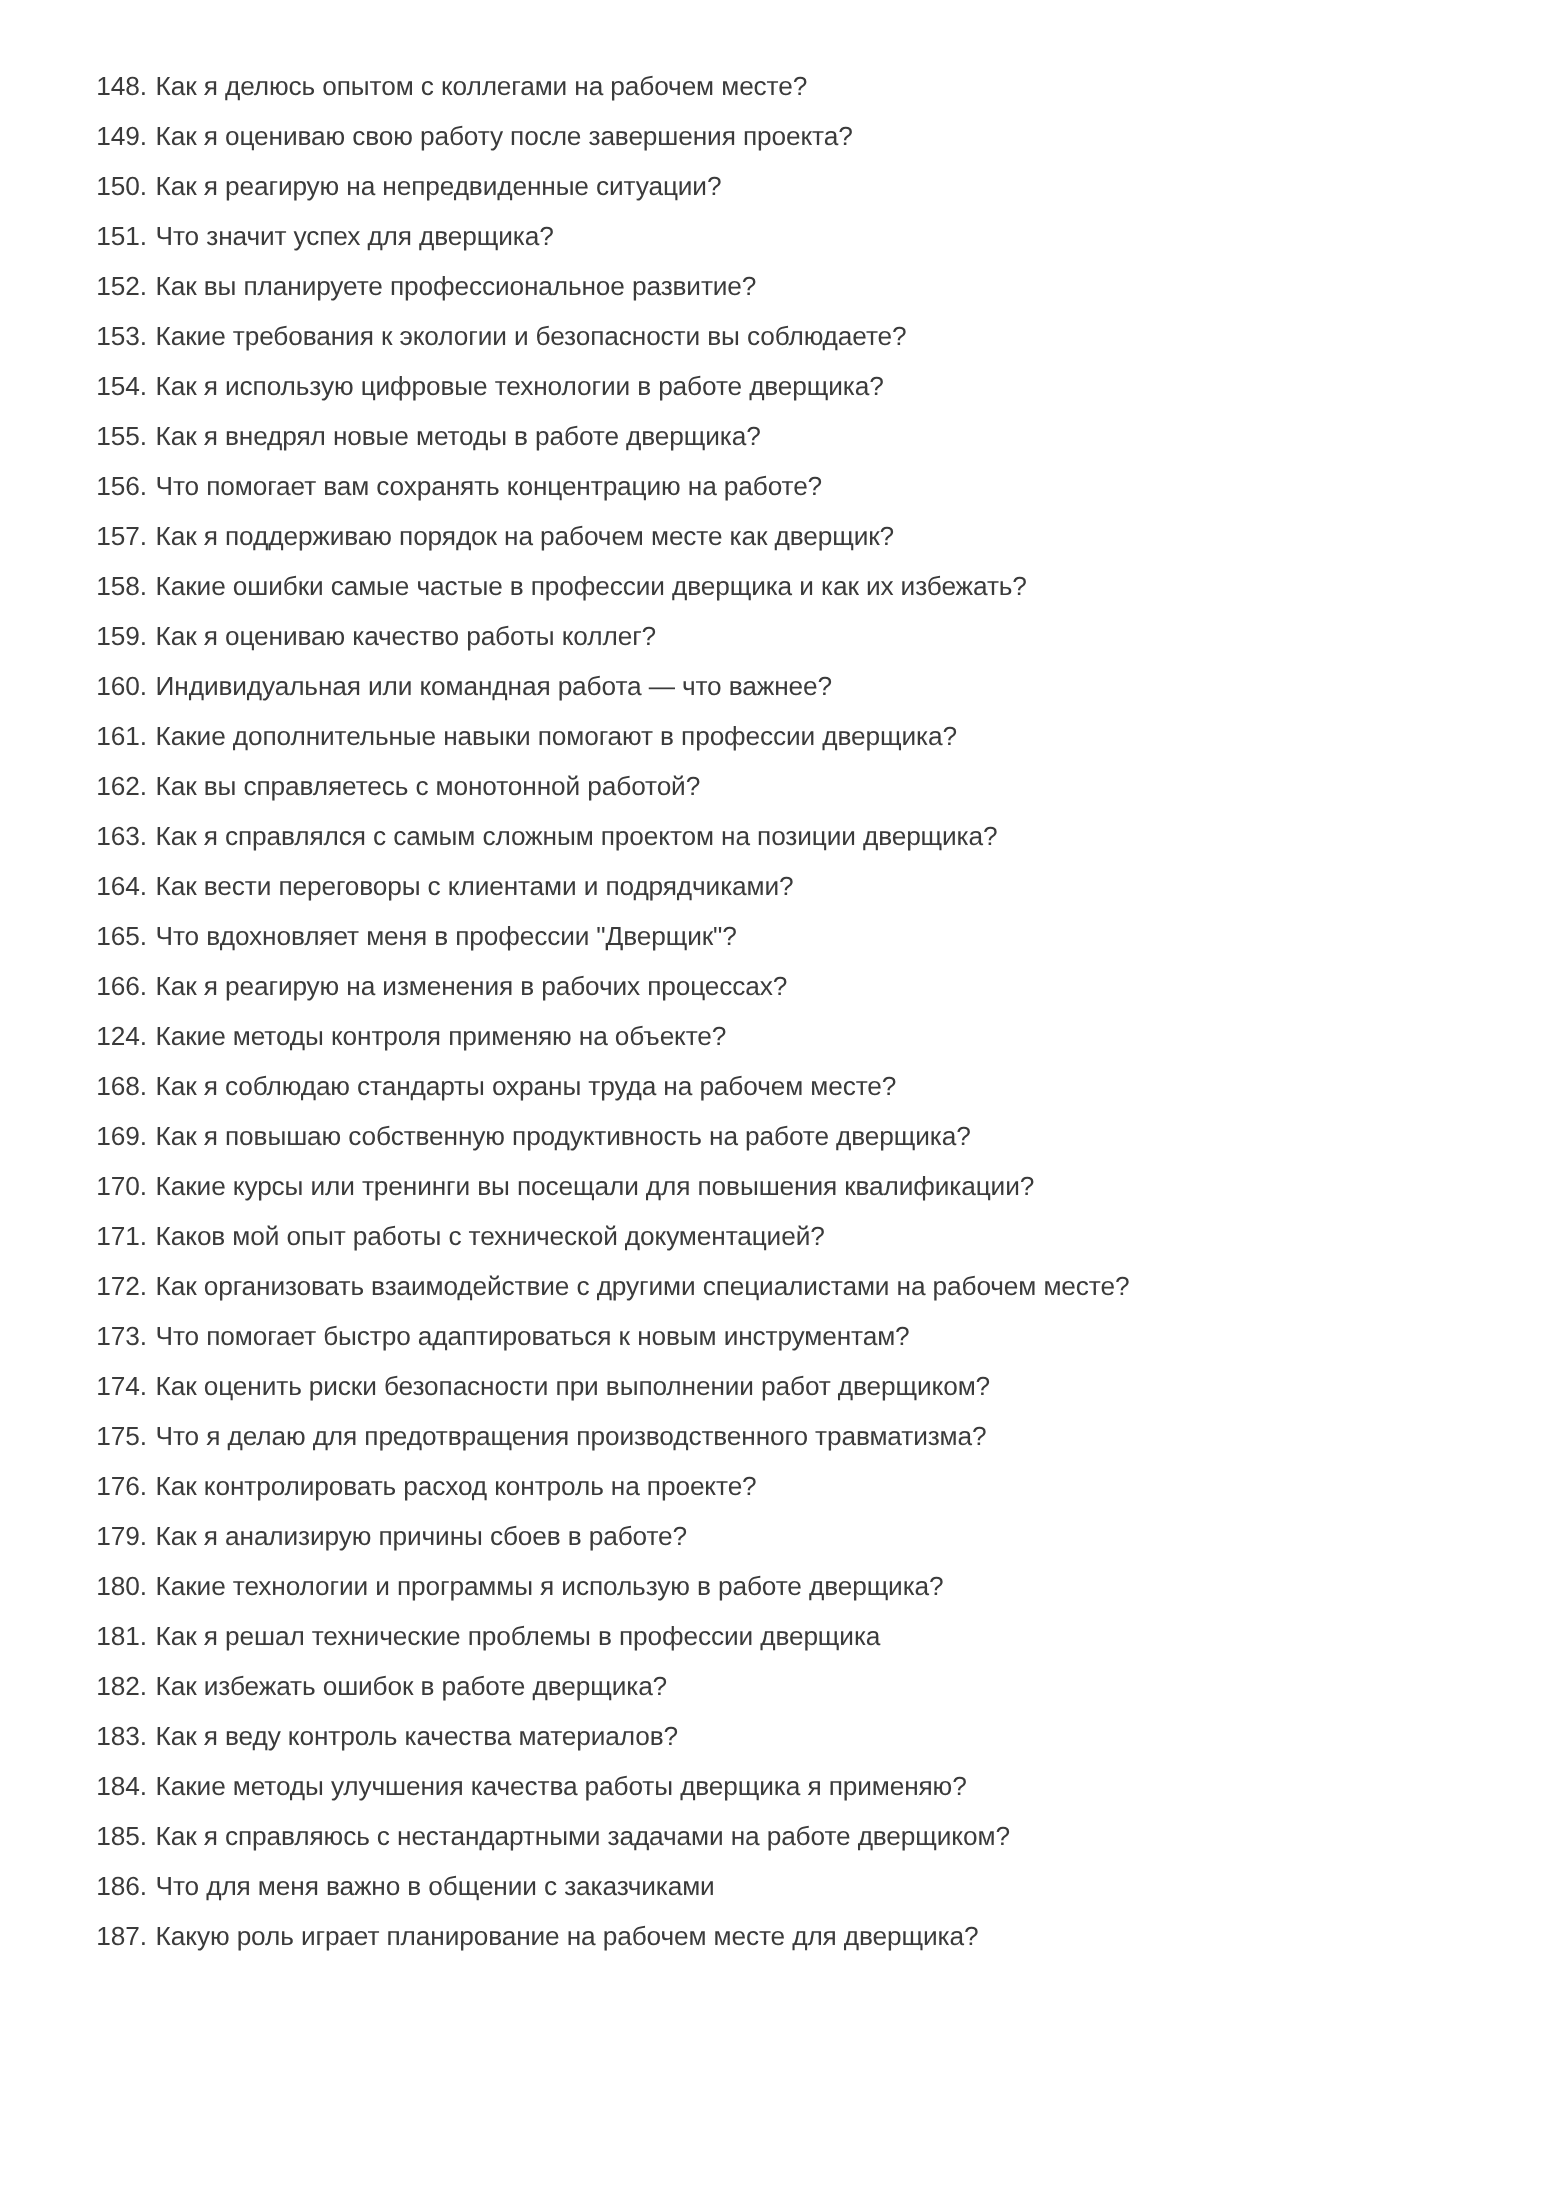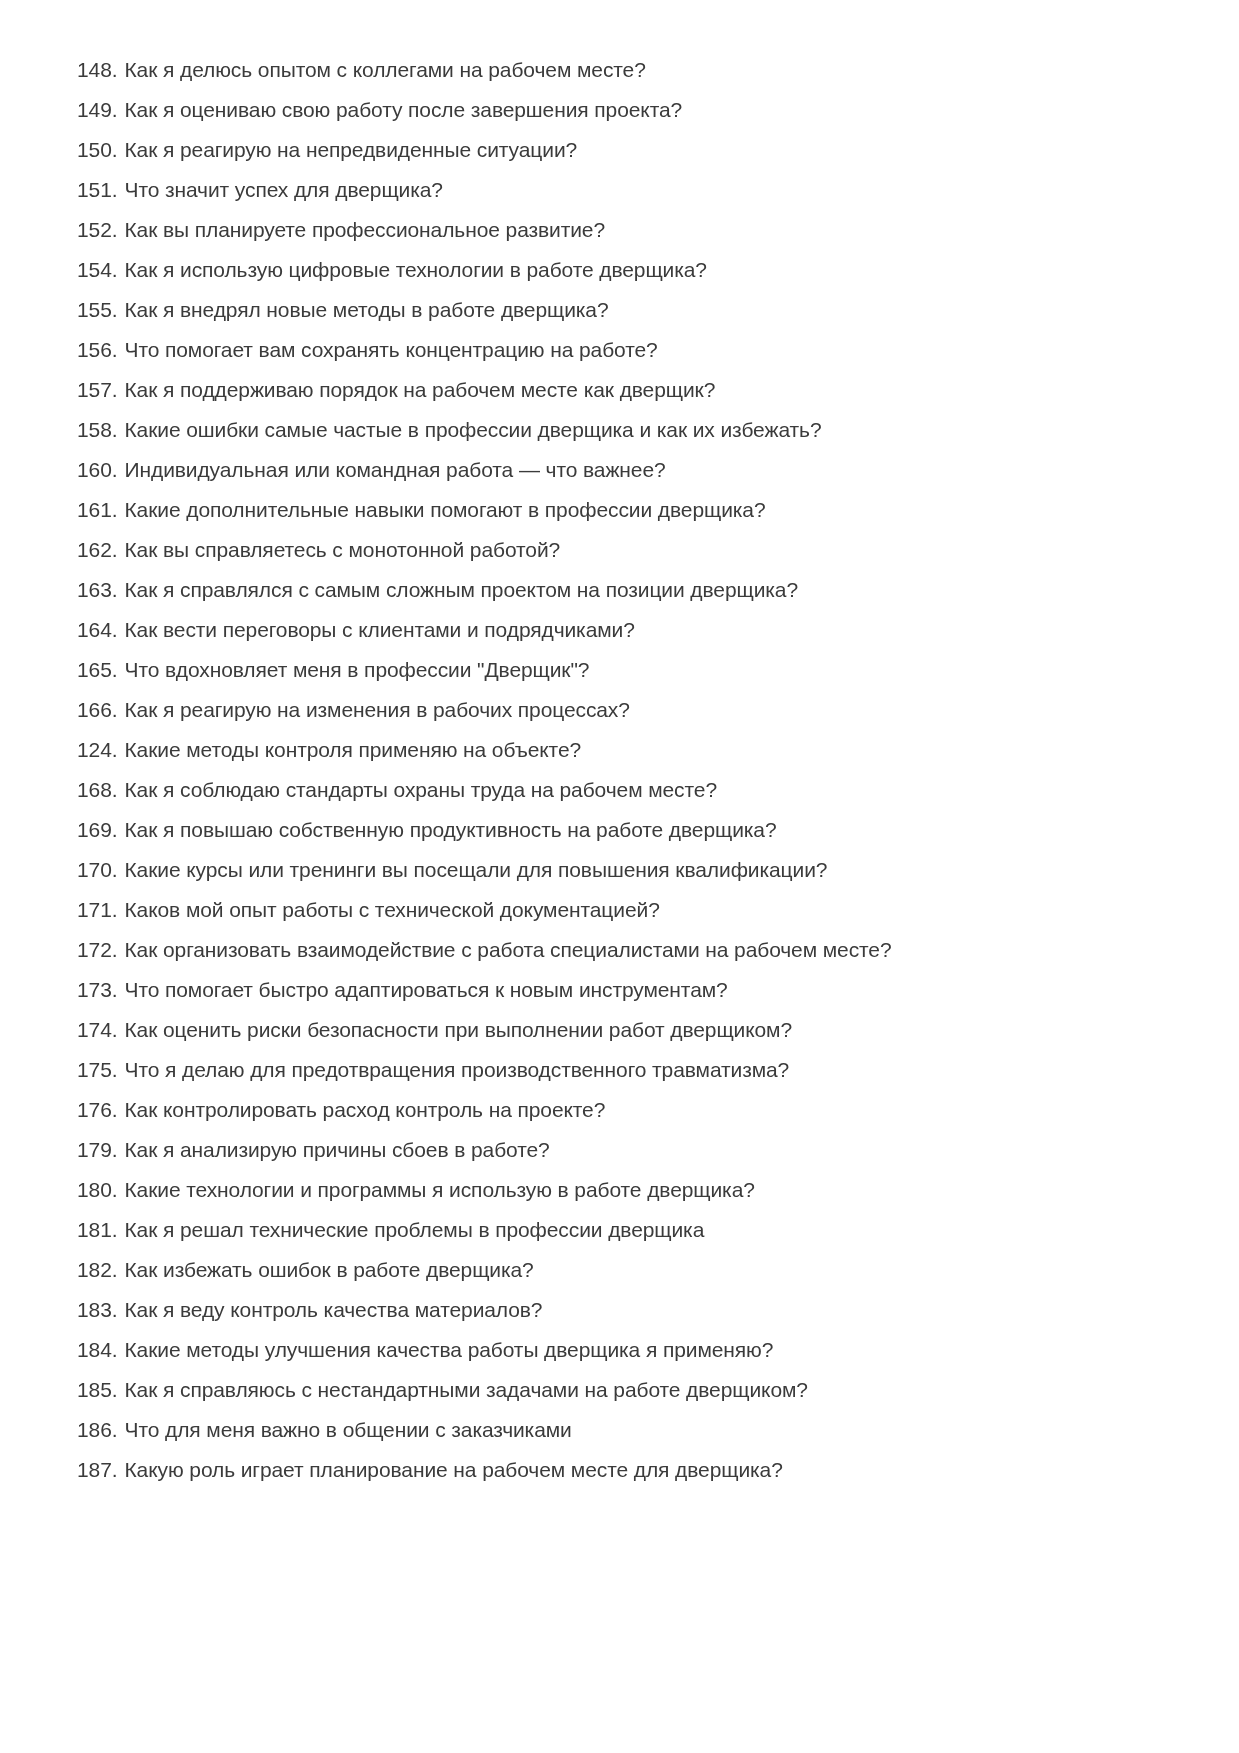--- a/index.html
+++ b/index.html
@@ -40,38 +40,40 @@
 </head>
 <body>
 
 <main class="page">
   <ol class="question-list" id="question-list">
       <li class="q-row"><span class="q-num">148.</span><span class="q-text">Как я делюсь опытом с коллегами на рабочем месте?</span></li>
       <li class="q-row"><span class="q-num">149.</span><span class="q-text">Как я оцениваю свою работу после завершения проекта?</span></li>
       <li class="q-row"><span class="q-num">150.</span><span class="q-text">Как я реагирую на непредвиденные ситуации?</span></li>
       <li class="q-row"><span class="q-num">151.</span><span class="q-text">Что значит успех для дверщика?</span></li>
       <li class="q-row"><span class="q-num">152.</span><span class="q-text">Как вы планируете профессиональное развитие?</span></li>
+      <li class="q-row"><span class="q-num">153.</span><span class="q-text">Какие требования к экологии и безопасности вы соблюдаете?</span></li>
       <li class="q-row"><span class="q-num">154.</span><span class="q-text">Как я использую цифровые технологии в работе дверщика?</span></li>
       <li class="q-row"><span class="q-num">155.</span><span class="q-text">Как я внедрял новые методы в работе дверщика?</span></li>
       <li class="q-row"><span class="q-num">156.</span><span class="q-text">Что помогает вам сохранять концентрацию на работе?</span></li>
       <li class="q-row"><span class="q-num">157.</span><span class="q-text">Как я поддерживаю порядок на рабочем месте как дверщик?</span></li>
       <li class="q-row"><span class="q-num">158.</span><span class="q-text">Какие ошибки самые частые в профессии дверщика и как их избежать?</span></li>
+      <li class="q-row"><span class="q-num">159.</span><span class="q-text">Как я оцениваю качество работы коллег?</span></li>
       <li class="q-row"><span class="q-num">160.</span><span class="q-text">Индивидуальная или командная работа — что важнее?</span></li>
       <li class="q-row"><span class="q-num">161.</span><span class="q-text">Какие дополнительные навыки помогают в профессии дверщика?</span></li>
       <li class="q-row"><span class="q-num">162.</span><span class="q-text">Как вы справляетесь с монотонной работой?</span></li>
       <li class="q-row"><span class="q-num">163.</span><span class="q-text">Как я справлялся с самым сложным проектом на позиции дверщика?</span></li>
       <li class="q-row"><span class="q-num">164.</span><span class="q-text">Как вести переговоры с клиентами и подрядчиками?</span></li>
       <li class="q-row"><span class="q-num">165.</span><span class="q-text">Что вдохновляет меня в профессии "Дверщик"?</span></li>
       <li class="q-row"><span class="q-num">166.</span><span class="q-text">Как я реагирую на изменения в рабочих процессах?</span></li>
       <li class="q-row"><span class="q-num">124.</span><span class="q-text">Какие методы контроля применяю на объекте?</span></li>
       <li class="q-row"><span class="q-num">168.</span><span class="q-text">Как я соблюдаю стандарты охраны труда на рабочем месте?</span></li>
       <li class="q-row"><span class="q-num">169.</span><span class="q-text">Как я повышаю собственную продуктивность на работе дверщика?</span></li>
       <li class="q-row"><span class="q-num">170.</span><span class="q-text">Какие курсы или тренинги вы посещали для повышения квалификации?</span></li>
       <li class="q-row"><span class="q-num">171.</span><span class="q-text">Каков мой опыт работы с технической документацией?</span></li>
-      <li class="q-row"><span class="q-num">172.</span><span class="q-text">Как организовать взаимодействие с работа специалистами на рабочем месте?</span></li>
+      <li class="q-row"><span class="q-num">172.</span><span class="q-text">Как организовать взаимодействие с другими специалистами на рабочем месте?</span></li>
       <li class="q-row"><span class="q-num">173.</span><span class="q-text">Что помогает быстро адаптироваться к новым инструментам?</span></li>
       <li class="q-row"><span class="q-num">174.</span><span class="q-text">Как оценить риски безопасности при выполнении работ дверщиком?</span></li>
       <li class="q-row"><span class="q-num">175.</span><span class="q-text">Что я делаю для предотвращения производственного травматизма?</span></li>
       <li class="q-row"><span class="q-num">176.</span><span class="q-text">Как контролировать расход контроль на проекте?</span></li>
       <li class="q-row"><span class="q-num">179.</span><span class="q-text">Как я анализирую причины сбоев в работе?</span></li>
       <li class="q-row"><span class="q-num">180.</span><span class="q-text">Какие технологии и программы я использую в работе дверщика?</span></li>
       <li class="q-row"><span class="q-num">181.</span><span class="q-text">Как я решал технические проблемы в профессии дверщика</span></li>
       <li class="q-row"><span class="q-num">182.</span><span class="q-text">Как избежать ошибок в работе дверщика?</span></li>
       <li class="q-row"><span class="q-num">183.</span><span class="q-text">Как я веду контроль качества материалов?</span></li>
       <li class="q-row"><span class="q-num">184.</span><span class="q-text">Какие методы улучшения качества работы дверщика я применяю?</span></li>

